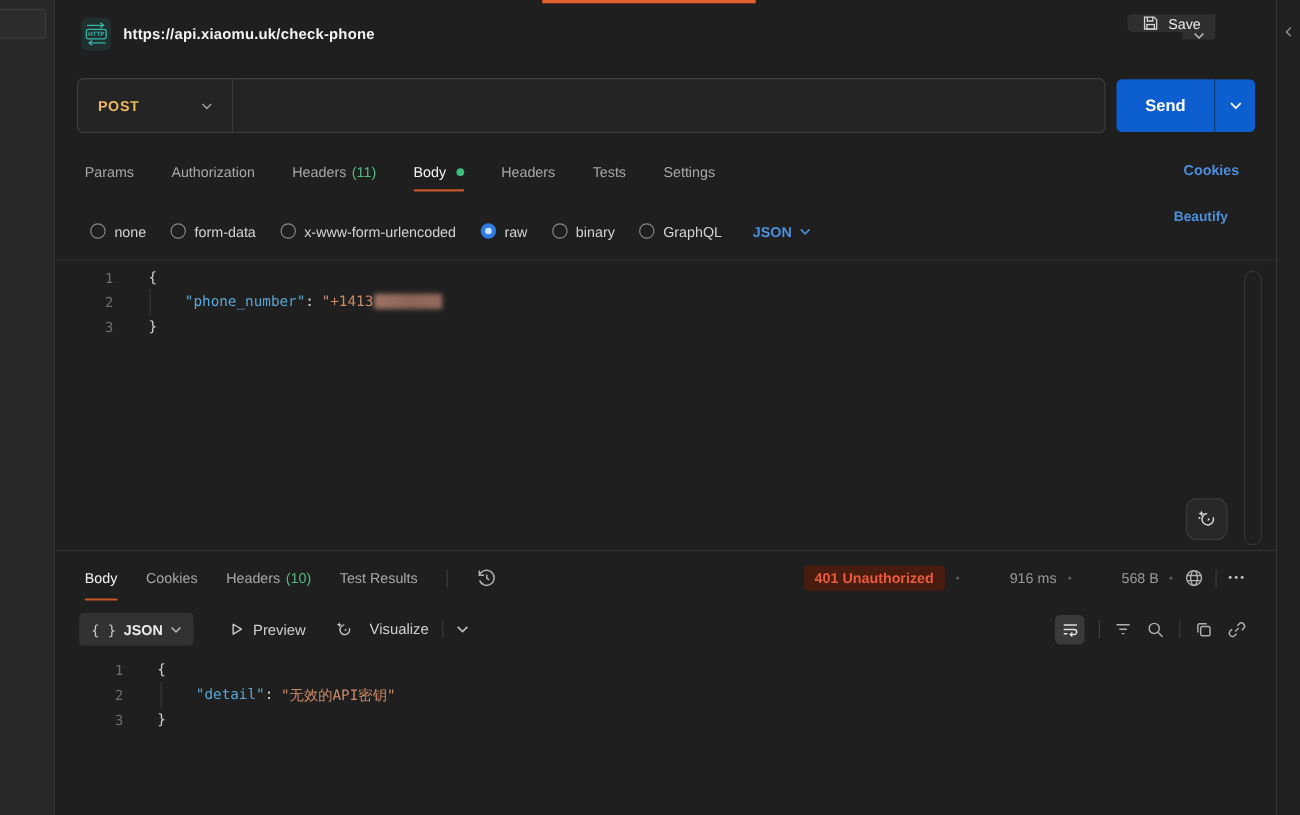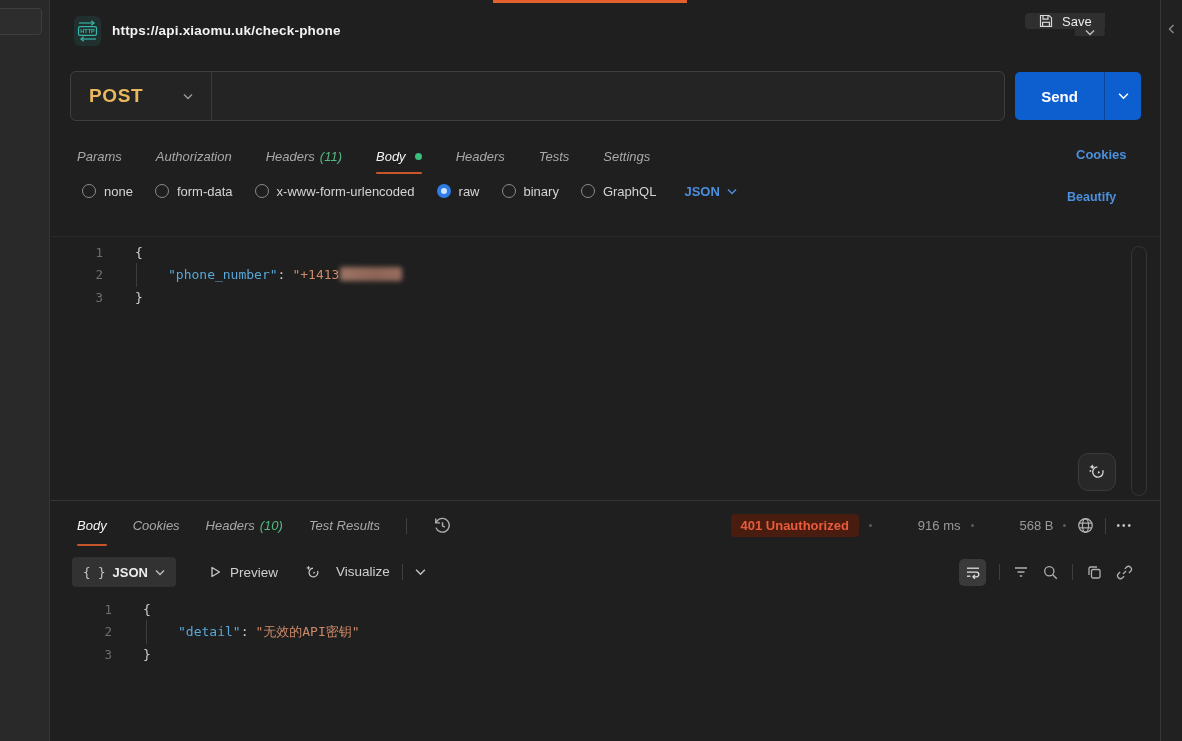--- a/index.html
+++ b/index.html
@@ -22,37 +22,37 @@
   
   .top-strip{position:absolute;left:493px;top:0;width:194px;height:3px;background:var(--accent);}
   .http-logo{position:absolute;left:74px;top:16px;width:27px;height:30px;background:#20302e;border-radius:6px;display:flex;align-items:center;justify-content:center;}
   .tab-title{position:absolute;left:112px;top:23px;font-size:13.5px;font-weight:bold;color:#f2f2f2;letter-spacing:.2px;}
   .save-group{position:absolute;left:1025px;top:13px;height:36px;display:flex;align-items:flex-end;flex-direction:column;}
   .save-main{display:flex;align-items:center;gap:8px;padding:0 13px;background:#2f2f2f;border-radius:4px 0 0 4px;color:#ececec;font-size:13px;cursor:pointer;}
   .save-chev{width:31px;background:#2f2f2f;border-left:1px solid #242424;border-radius:0 4px 4px 0;display:flex;align-items:center;justify-content:center;cursor:pointer;}
   
   .url-bar{position:absolute;left:70px;top:71px;width:935px;height:50px;background:#242424;border:1px solid #3f3f3f;border-radius:6px;display:flex;align-items:center;}
   .method{width:140px;display:flex;align-items:center;justify-content:space-between;padding:0 18px;cursor:pointer;height:100%;}
-  .method-label{color:var(--method);font-weight:bold;font-size:19px;letter-spacing:.6px;}
+  .method-label{color:var(--method);font-weight:bold;font-size:13px;letter-spacing:.6px;}
   .url-divider{width:1px;height:100%;background:#3c3c3c;}
   .url-text{margin-left:16px;font-size:14px;color:#e6e6e6;}
   .return-glyph{color:#8f8f8f;font-size:13px;margin-left:6px;}
   .send-group{position:absolute;left:1015px;top:72px;height:48px;display:flex;}
   .send-main{width:89px;background:var(--send-blue);border-radius:5px 0 0 5px;color:#fff;font-weight:bold;font-size:15px;display:flex;align-items:center;justify-content:center;cursor:pointer;}
   .send-chev{width:37px;background:var(--send-blue);border-left:1px solid rgba(0,0,0,.28);border-radius:0 5px 5px 0;display:flex;align-items:center;justify-content:center;cursor:pointer;}
   
   .req-tabs{position:absolute;left:77px;top:138px;height:36px;display:flex;align-items:center;gap:34px;font-size:13px;color:#a8a8a8;}
-  .tab{position:relative;display:flex;align-items:center;height:36px;cursor:pointer;white-space:nowrap;font-style:italic;}
+  .tab{position:relative;display:flex;align-items:center;height:36px;cursor:pointer;white-space:nowrap;}
   .tab .cnt{color:var(--count-green);margin-left:5px;}
   .tab.active{color:#f4f4f4;}
   .tab.active::after{content:"";position:absolute;left:0;right:0;bottom:0;height:2px;background:rgba(228,96,44,.85);border-radius:1px;}
   .body-dot{width:7px;height:7px;border-radius:50%;background:var(--dot-green);margin-left:9px;}
   .cookies-link{position:absolute;left:1076px;top:147px;color:var(--link-blue);font-size:13px;font-weight:bold;cursor:pointer;}
   
-  .mode-row{position:absolute;left:82px;top:178px;height:26px;display:flex;align-items:center;gap:22px;font-size:13px;color:#d4d4d4;}
+  .mode-row{position:absolute;left:82px;top:197px;height:26px;display:flex;align-items:center;gap:22px;font-size:13px;color:#d4d4d4;}
   .mode{display:flex;align-items:center;gap:8px;cursor:pointer;white-space:nowrap;}
   .radio{width:14px;height:14px;border-radius:50%;border:1.5px solid #8a8a8a;flex:none;}
   .radio.sel{border:4px solid #2e7ce4;background:#cfe4ff;}
   .json-select{display:flex;align-items:center;gap:7px;color:var(--link-blue);font-weight:bold;font-size:13px;margin-left:6px;cursor:pointer;}
   .beautify-link{position:absolute;left:1067px;top:190px;color:var(--link-blue);font-size:12.5px;font-weight:bold;cursor:pointer;}
   
   .editor{position:absolute;left:51px;width:1109px;font-family:"DejaVu Sans Mono","Liberation Mono",monospace;font-size:13px;color:#c9c9c9;}
   .req-editor{top:236px;height:264px;border-top:1px solid #2b2b2b;padding-top:4px;}
   .resp-editor{top:598px;height:120px;}
   .code-line{display:flex;height:22.5px;align-items:center;}

